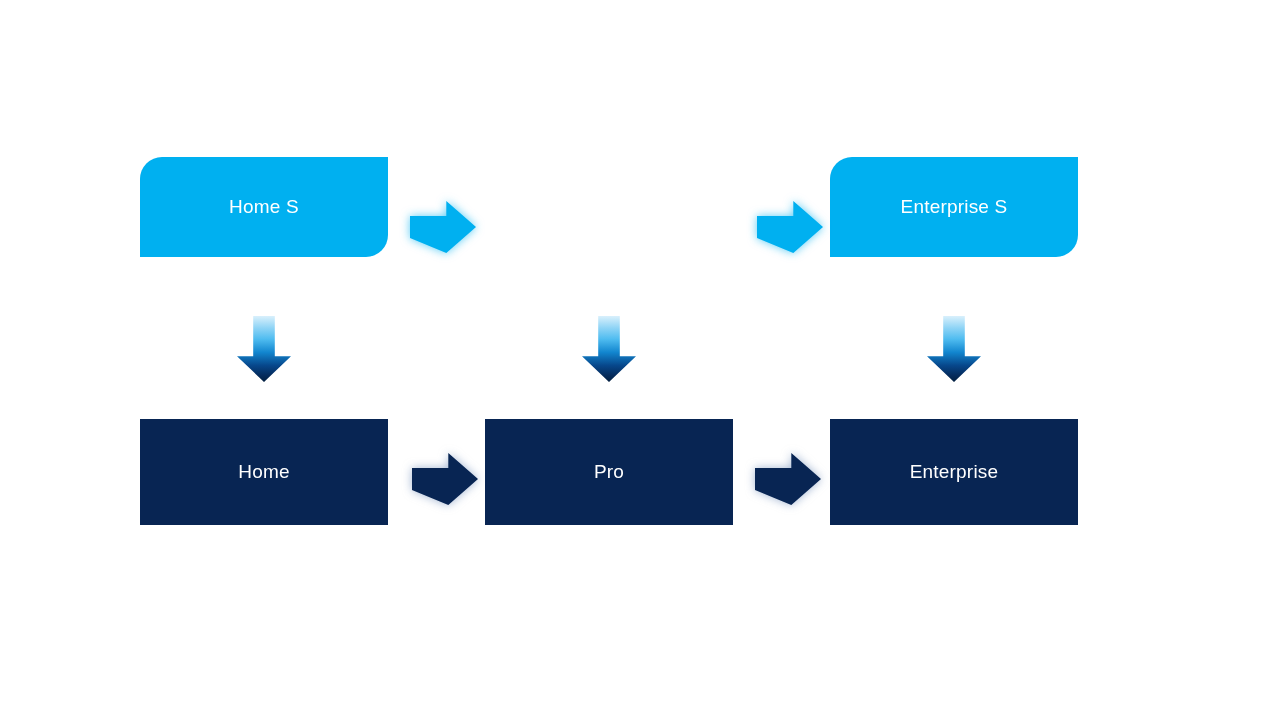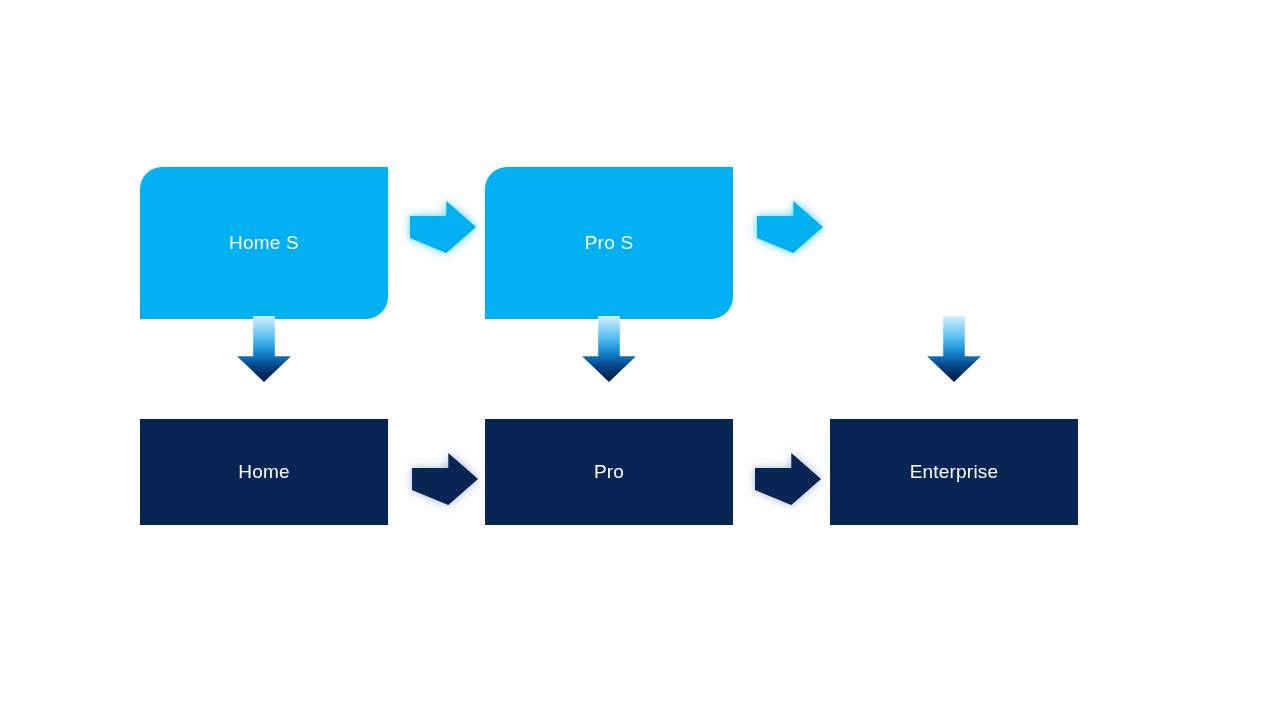--- a/index.html
+++ b/index.html
@@ -27,22 +27,22 @@
     position: absolute;
     width: 248px;
     display: flex;
     align-items: center;
     justify-content: center;
     color: var(--label-text);
     font-size: 19px;
     letter-spacing: 0.2px;
   }
   .box-top {
-    top: 167px;
-    height: 152px;
+    top: 157px;
+    height: 100px;
     background: var(--top-box-fill);
     border-radius: 22px 0 22px 0;
   }
   .box-bottom {
     top: 419px;
     height: 106px;
     background: var(--bottom-box-fill);
     border-radius: 0;
   }
   .col0 { left: 140px; }
@@ -92,22 +92,22 @@
   .down-col2 { left: 927px; }
 </style>
 </head>
 <body>
 
 <div class="canvas">
 
   <div class="box box-top col0">
     <span>Home S</span>
   </div>
-  <div class="box box-top col1">
-    <span>Pro S</span>
+  <div class="box box-top col2">
+    <span>Enterprise S</span>
   </div>
 
   <div class="right-arrow-wrap arrow-top-row gap1">
     <div class="right-arrow"></div>
   </div>
   <div class="right-arrow-wrap arrow-top-row gap2">
     <div class="right-arrow"></div>
   </div>
 
   <div class="down-arrow down-col0"></div>

